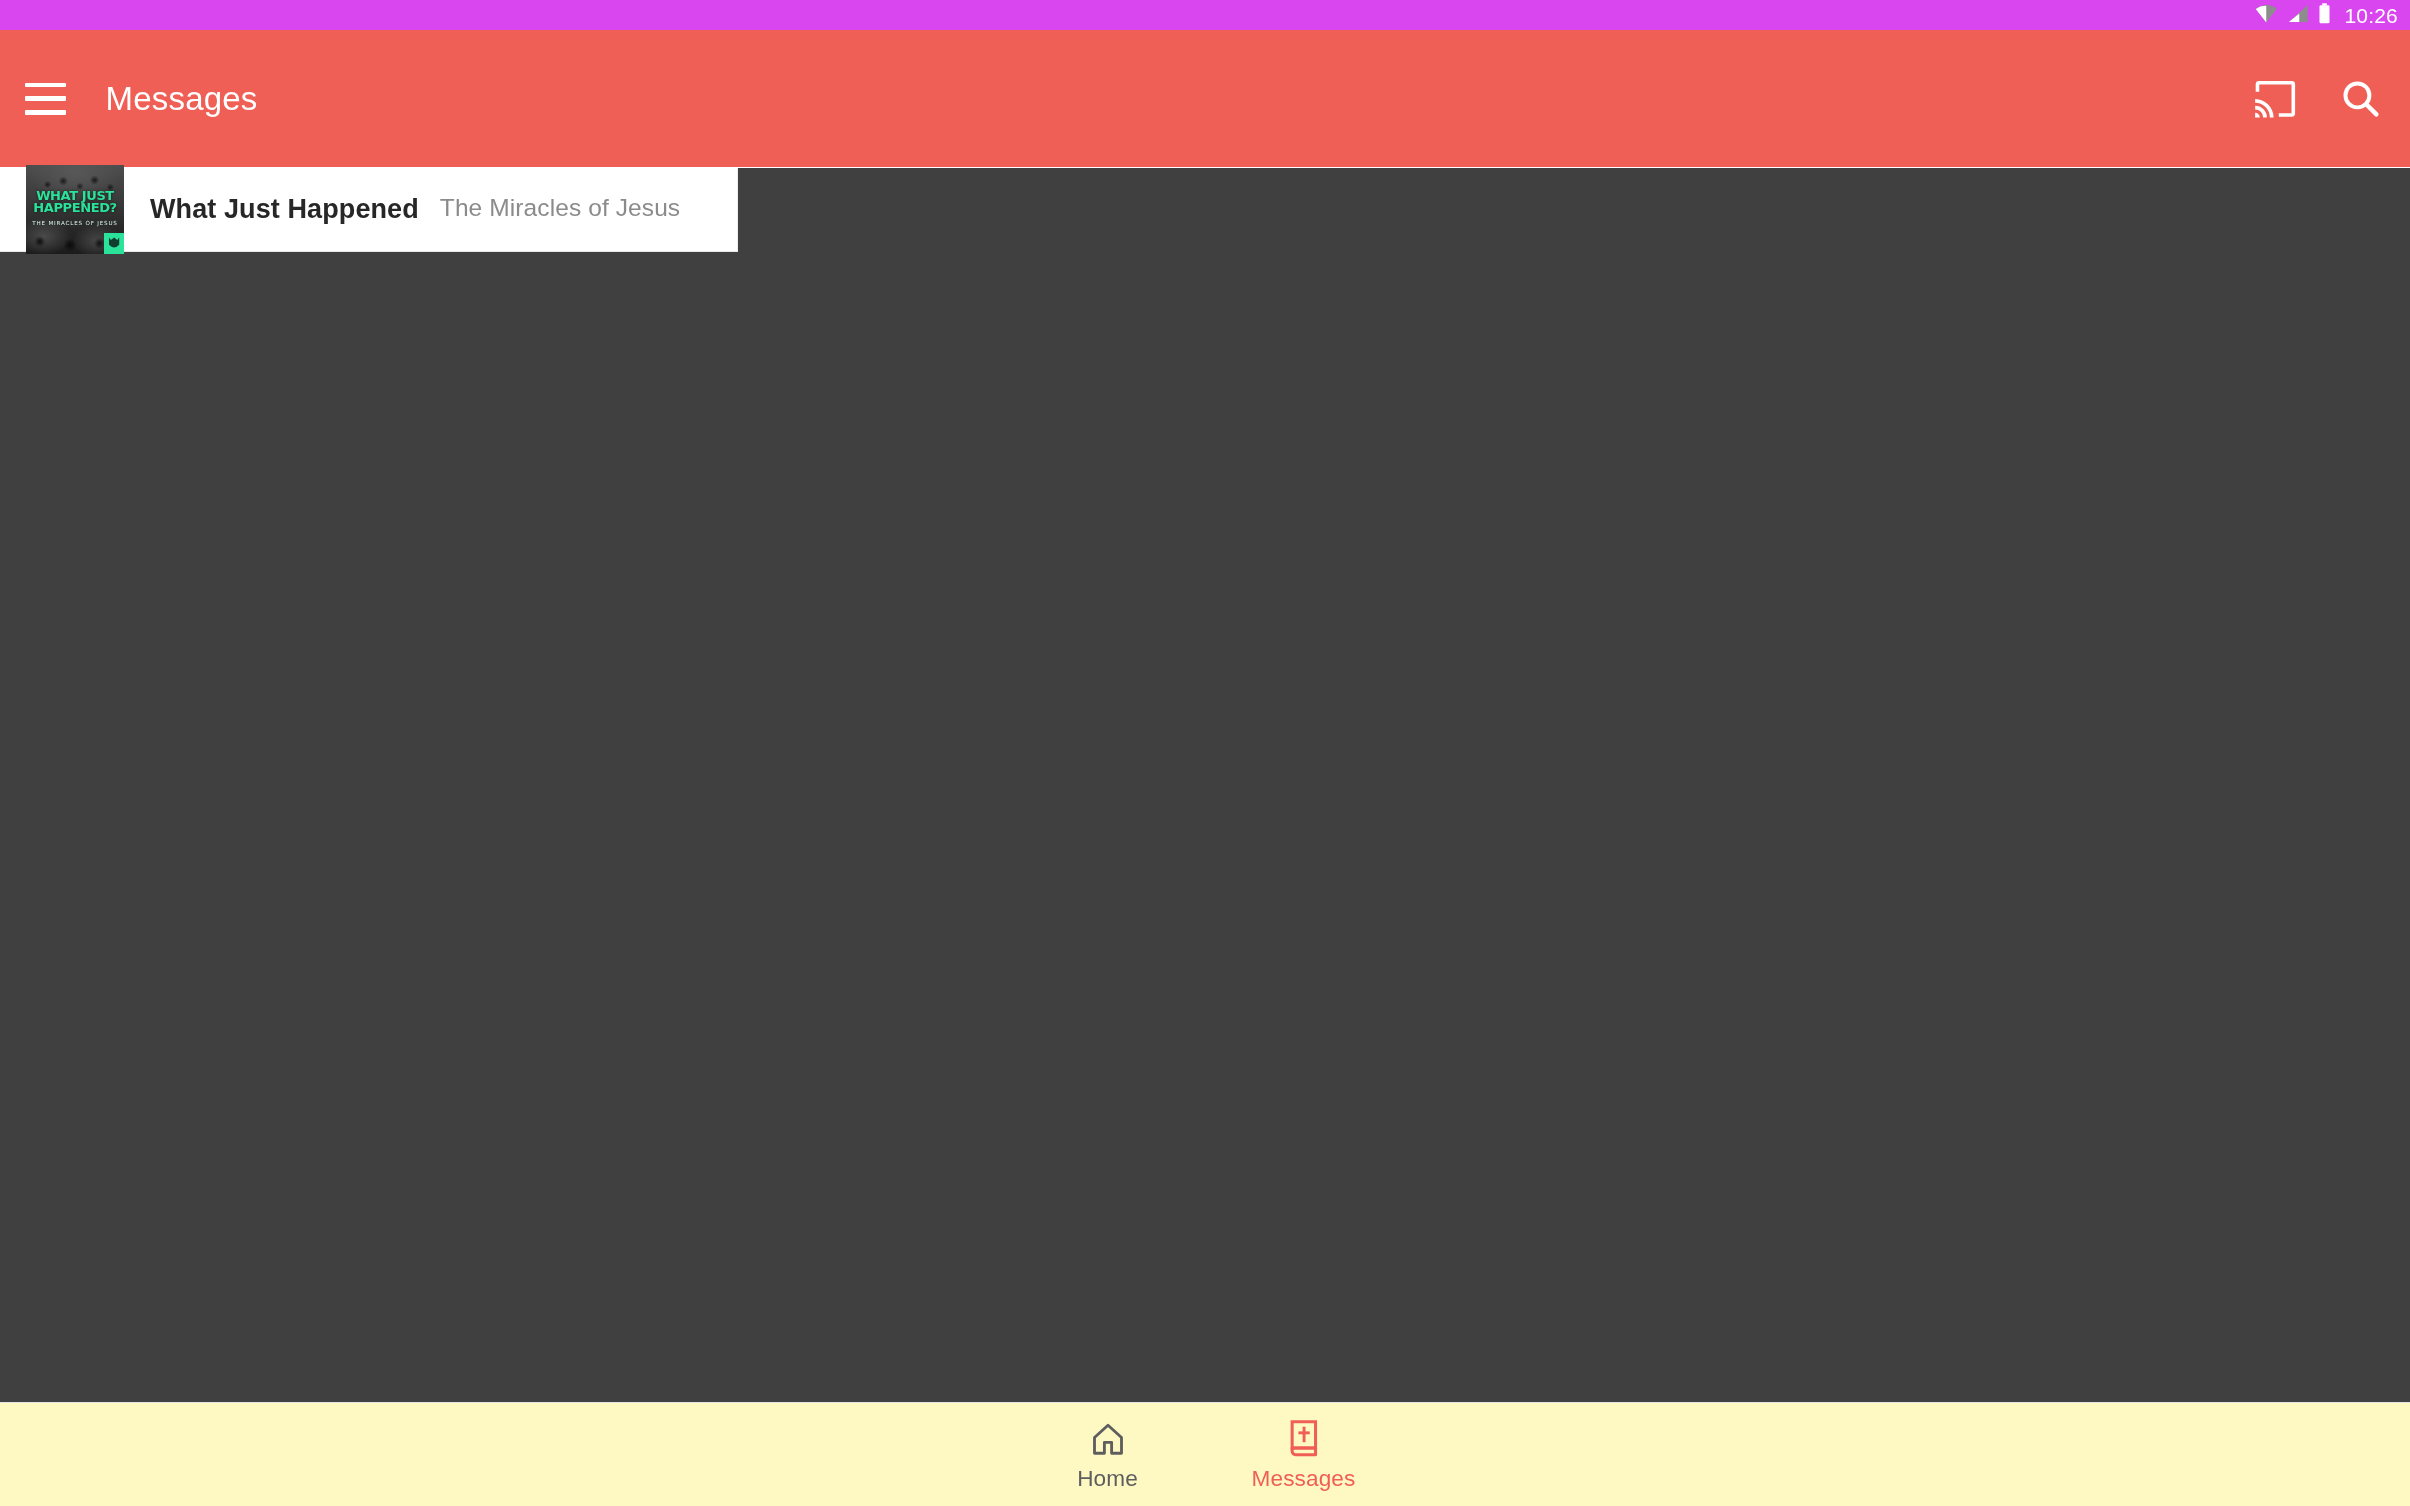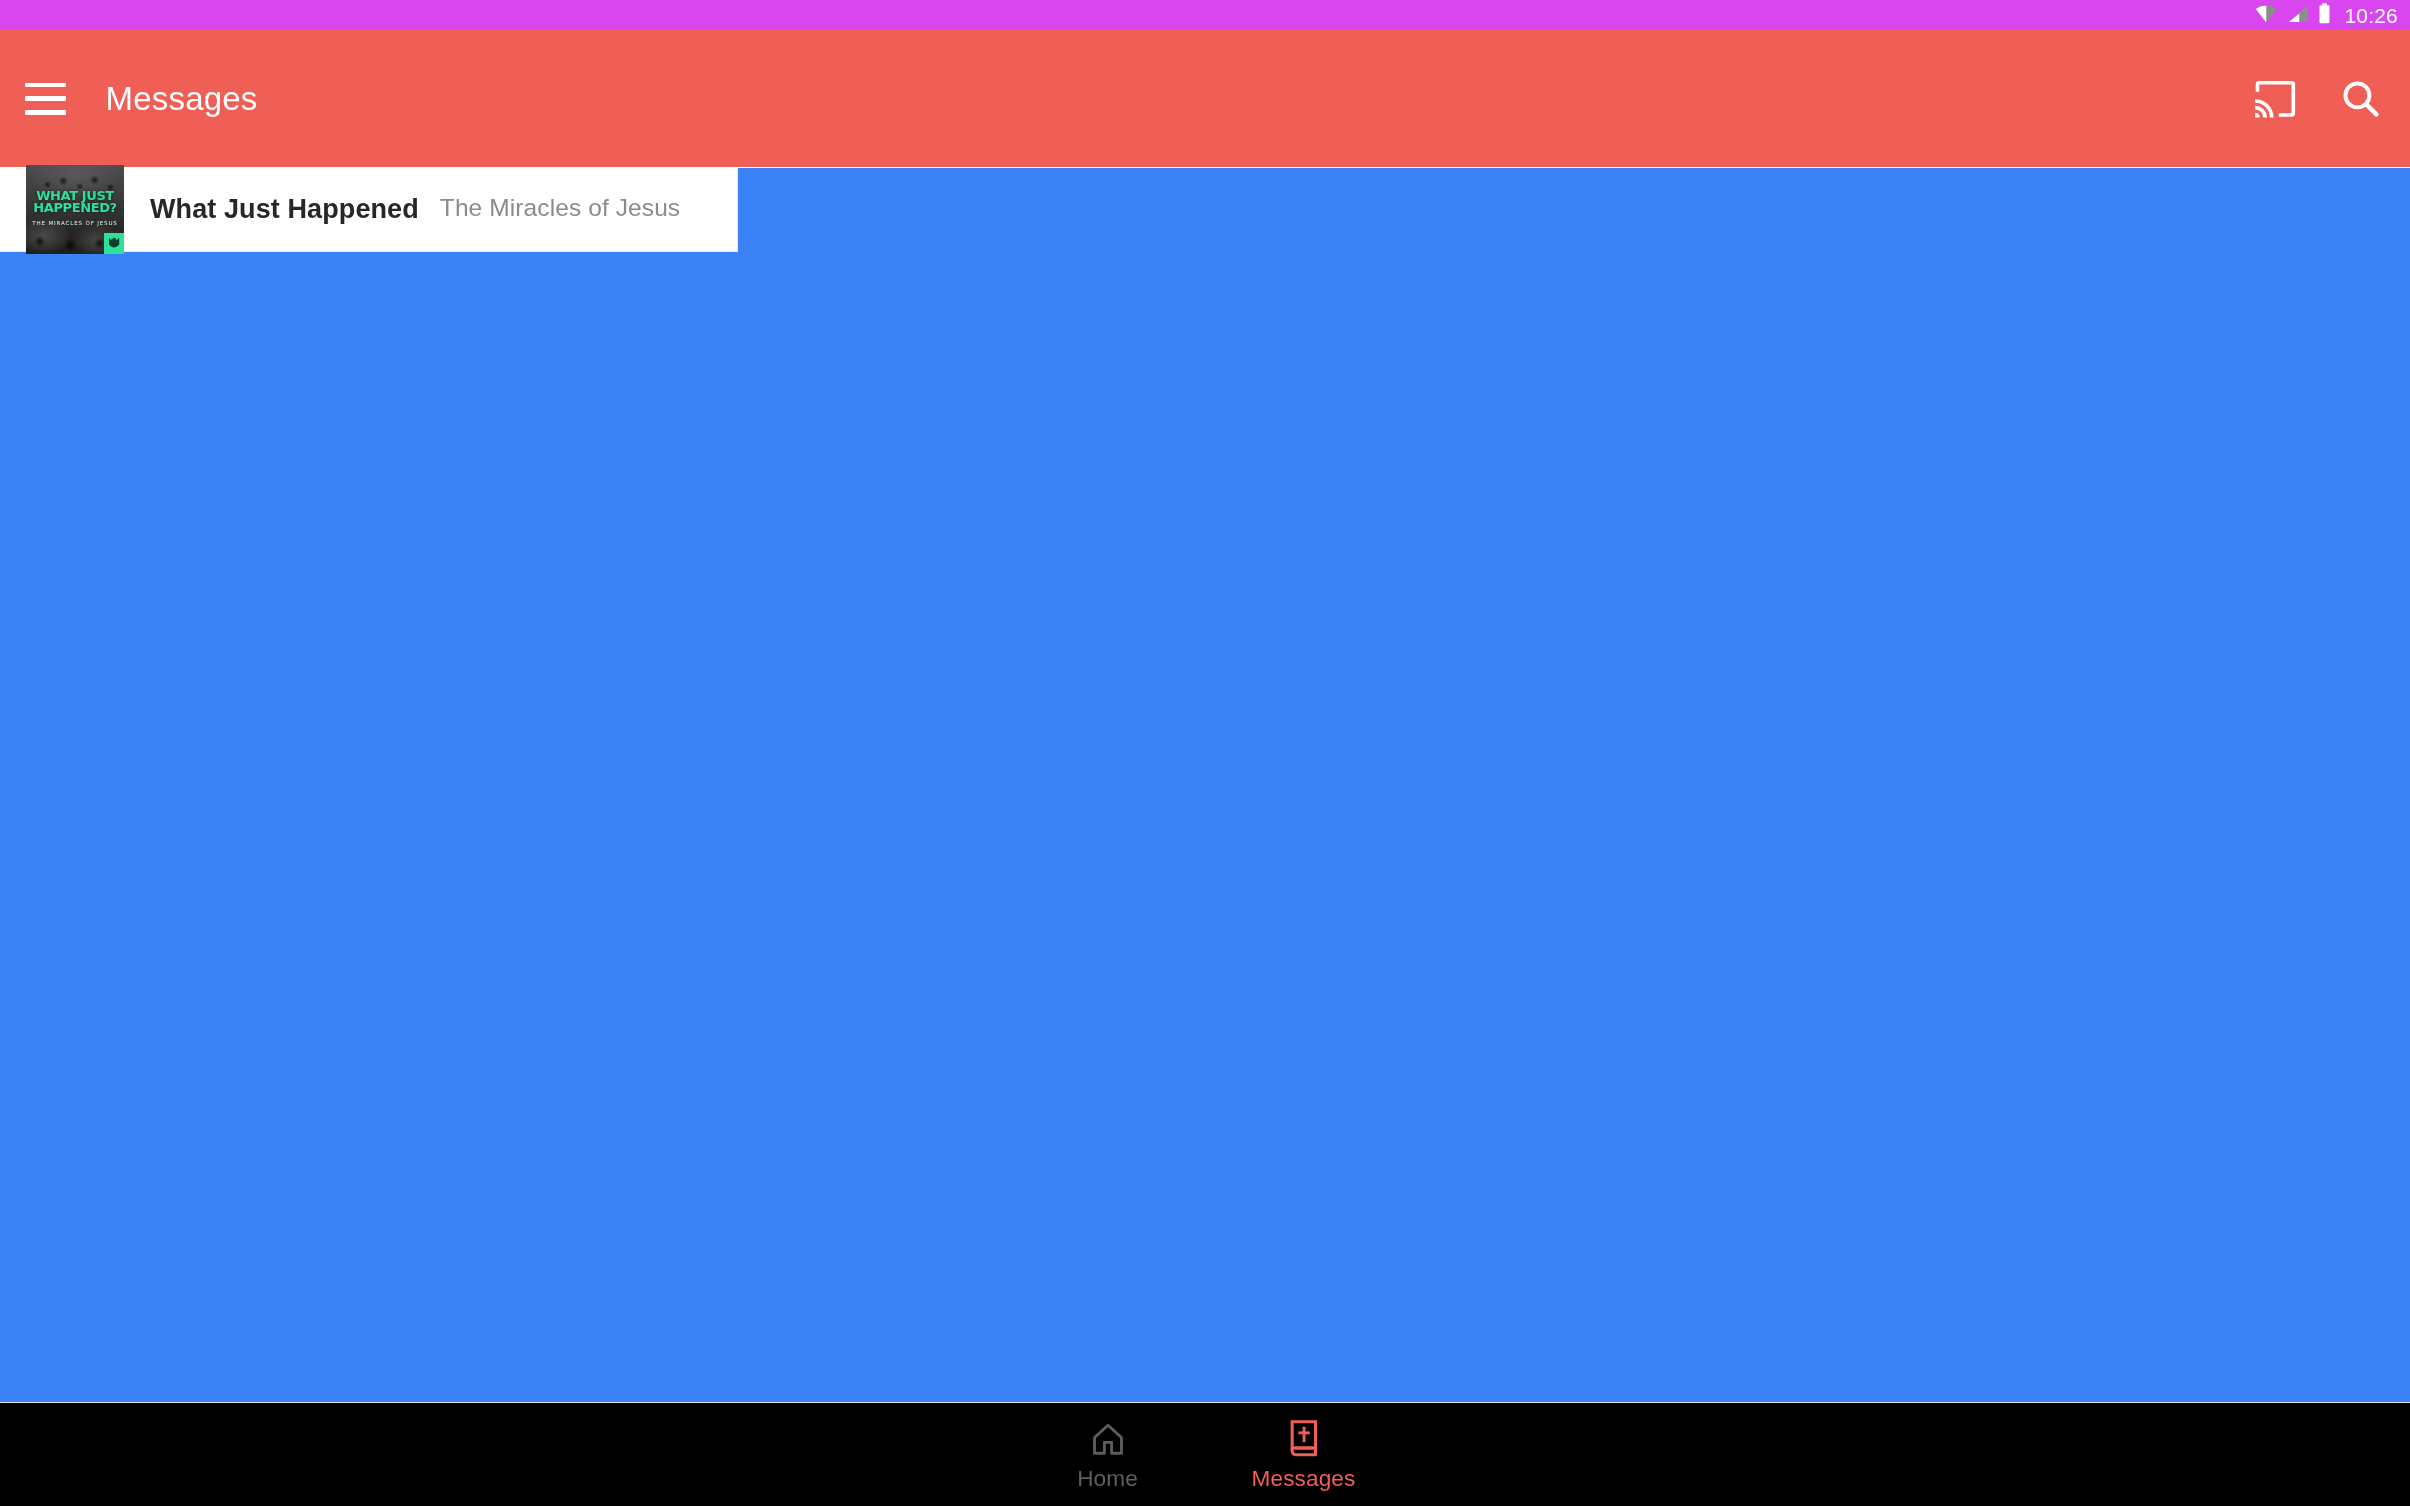--- a/index.html
+++ b/index.html
@@ -60,21 +60,21 @@
     display:flex;
     align-items:center;
     gap:41px;
   }
   .appbar-icon{ width:45px;height:45px;display:flex;align-items:center;justify-content:center;cursor:pointer; }
 
   
   .content{
     position:absolute;
     top:168px; left:0; right:0; bottom:105px;
-    background:#3b82f6;
+    background:#404040;
   }
   .msg-card{
     width:738px;
     height:84px;
     background:#ffffff;
     border-right:0.9px solid #ededed;
     border-bottom:0.9px solid #e8e8e8;
     display:flex;
     align-items:center;
     padding-left:26px;
@@ -149,21 +149,21 @@
     color:#8b8b8b;
     letter-spacing:0.1px;
     line-height:1.05;
   }
 
   
   .bottom-nav{
     position:absolute;
     left:0;right:0;bottom:0;
     height:105px;
-    background:#000000;
+    background:#fef9c3;
     border-top:0.9px solid #e4e4e4;
     display:flex;
     align-items:center;
     justify-content:center;
   }
   .nav-item{
     width:196px;
     height:100%;
     display:flex;
     flex-direction:column;

